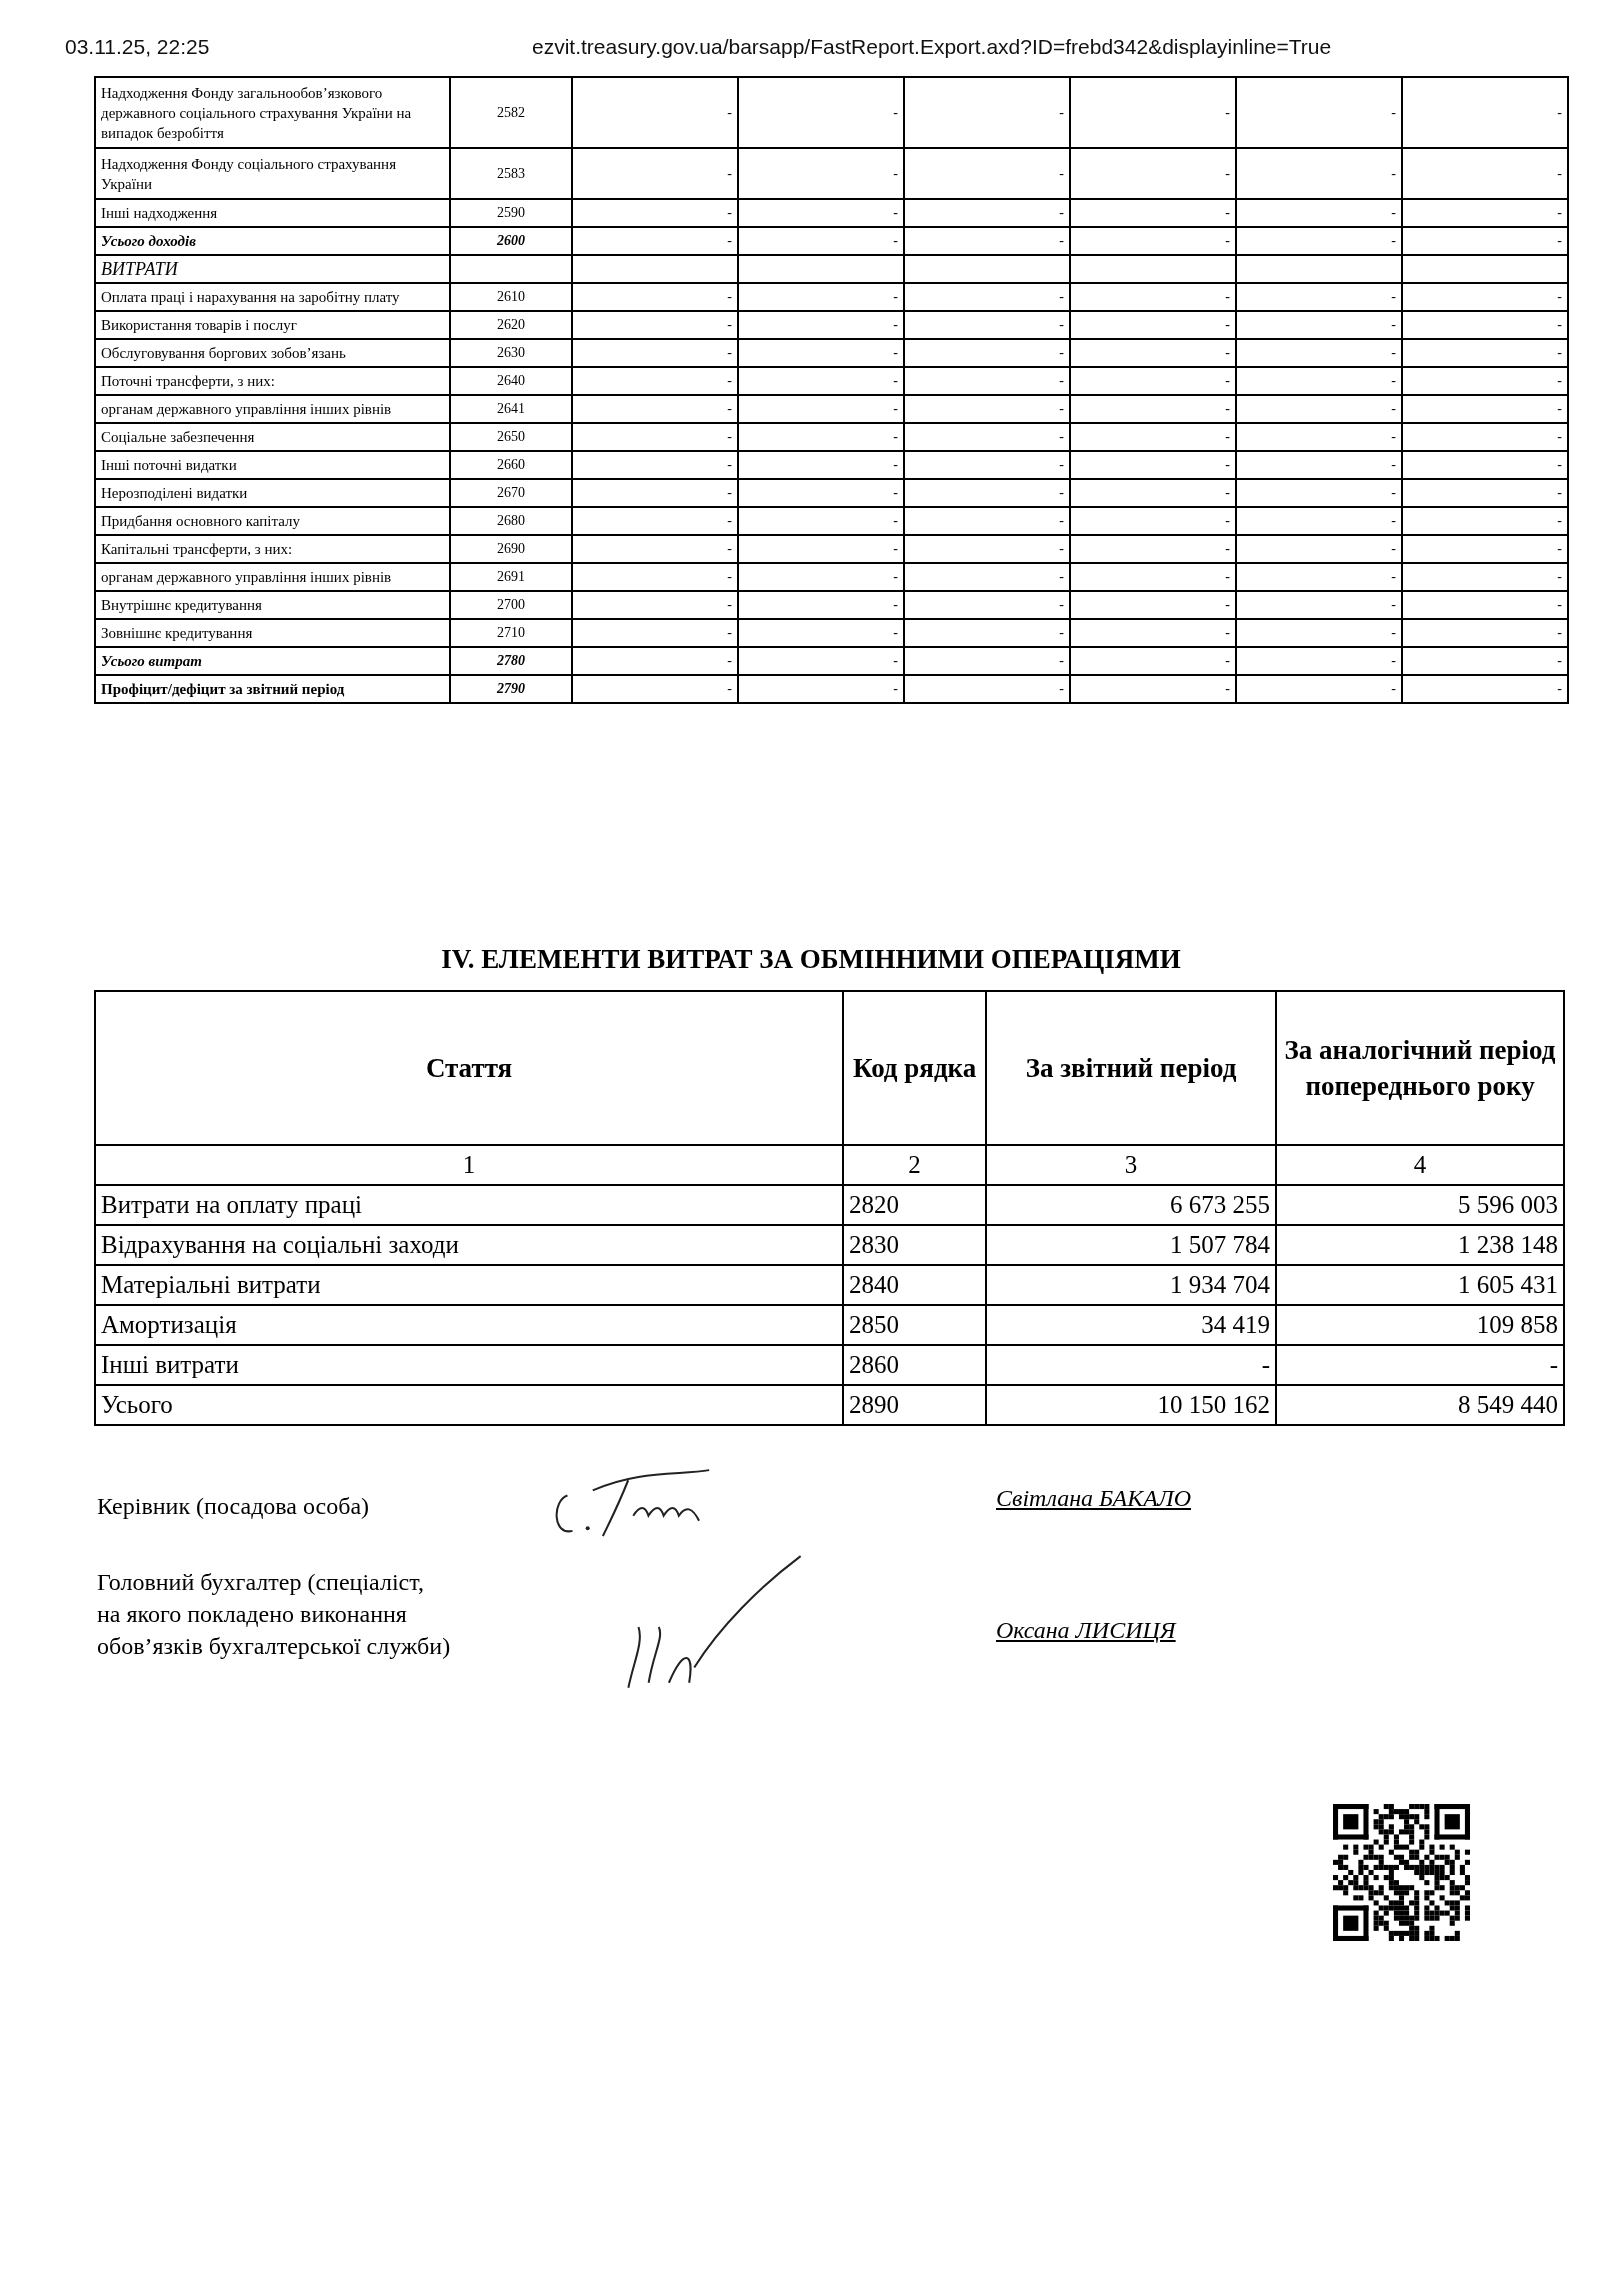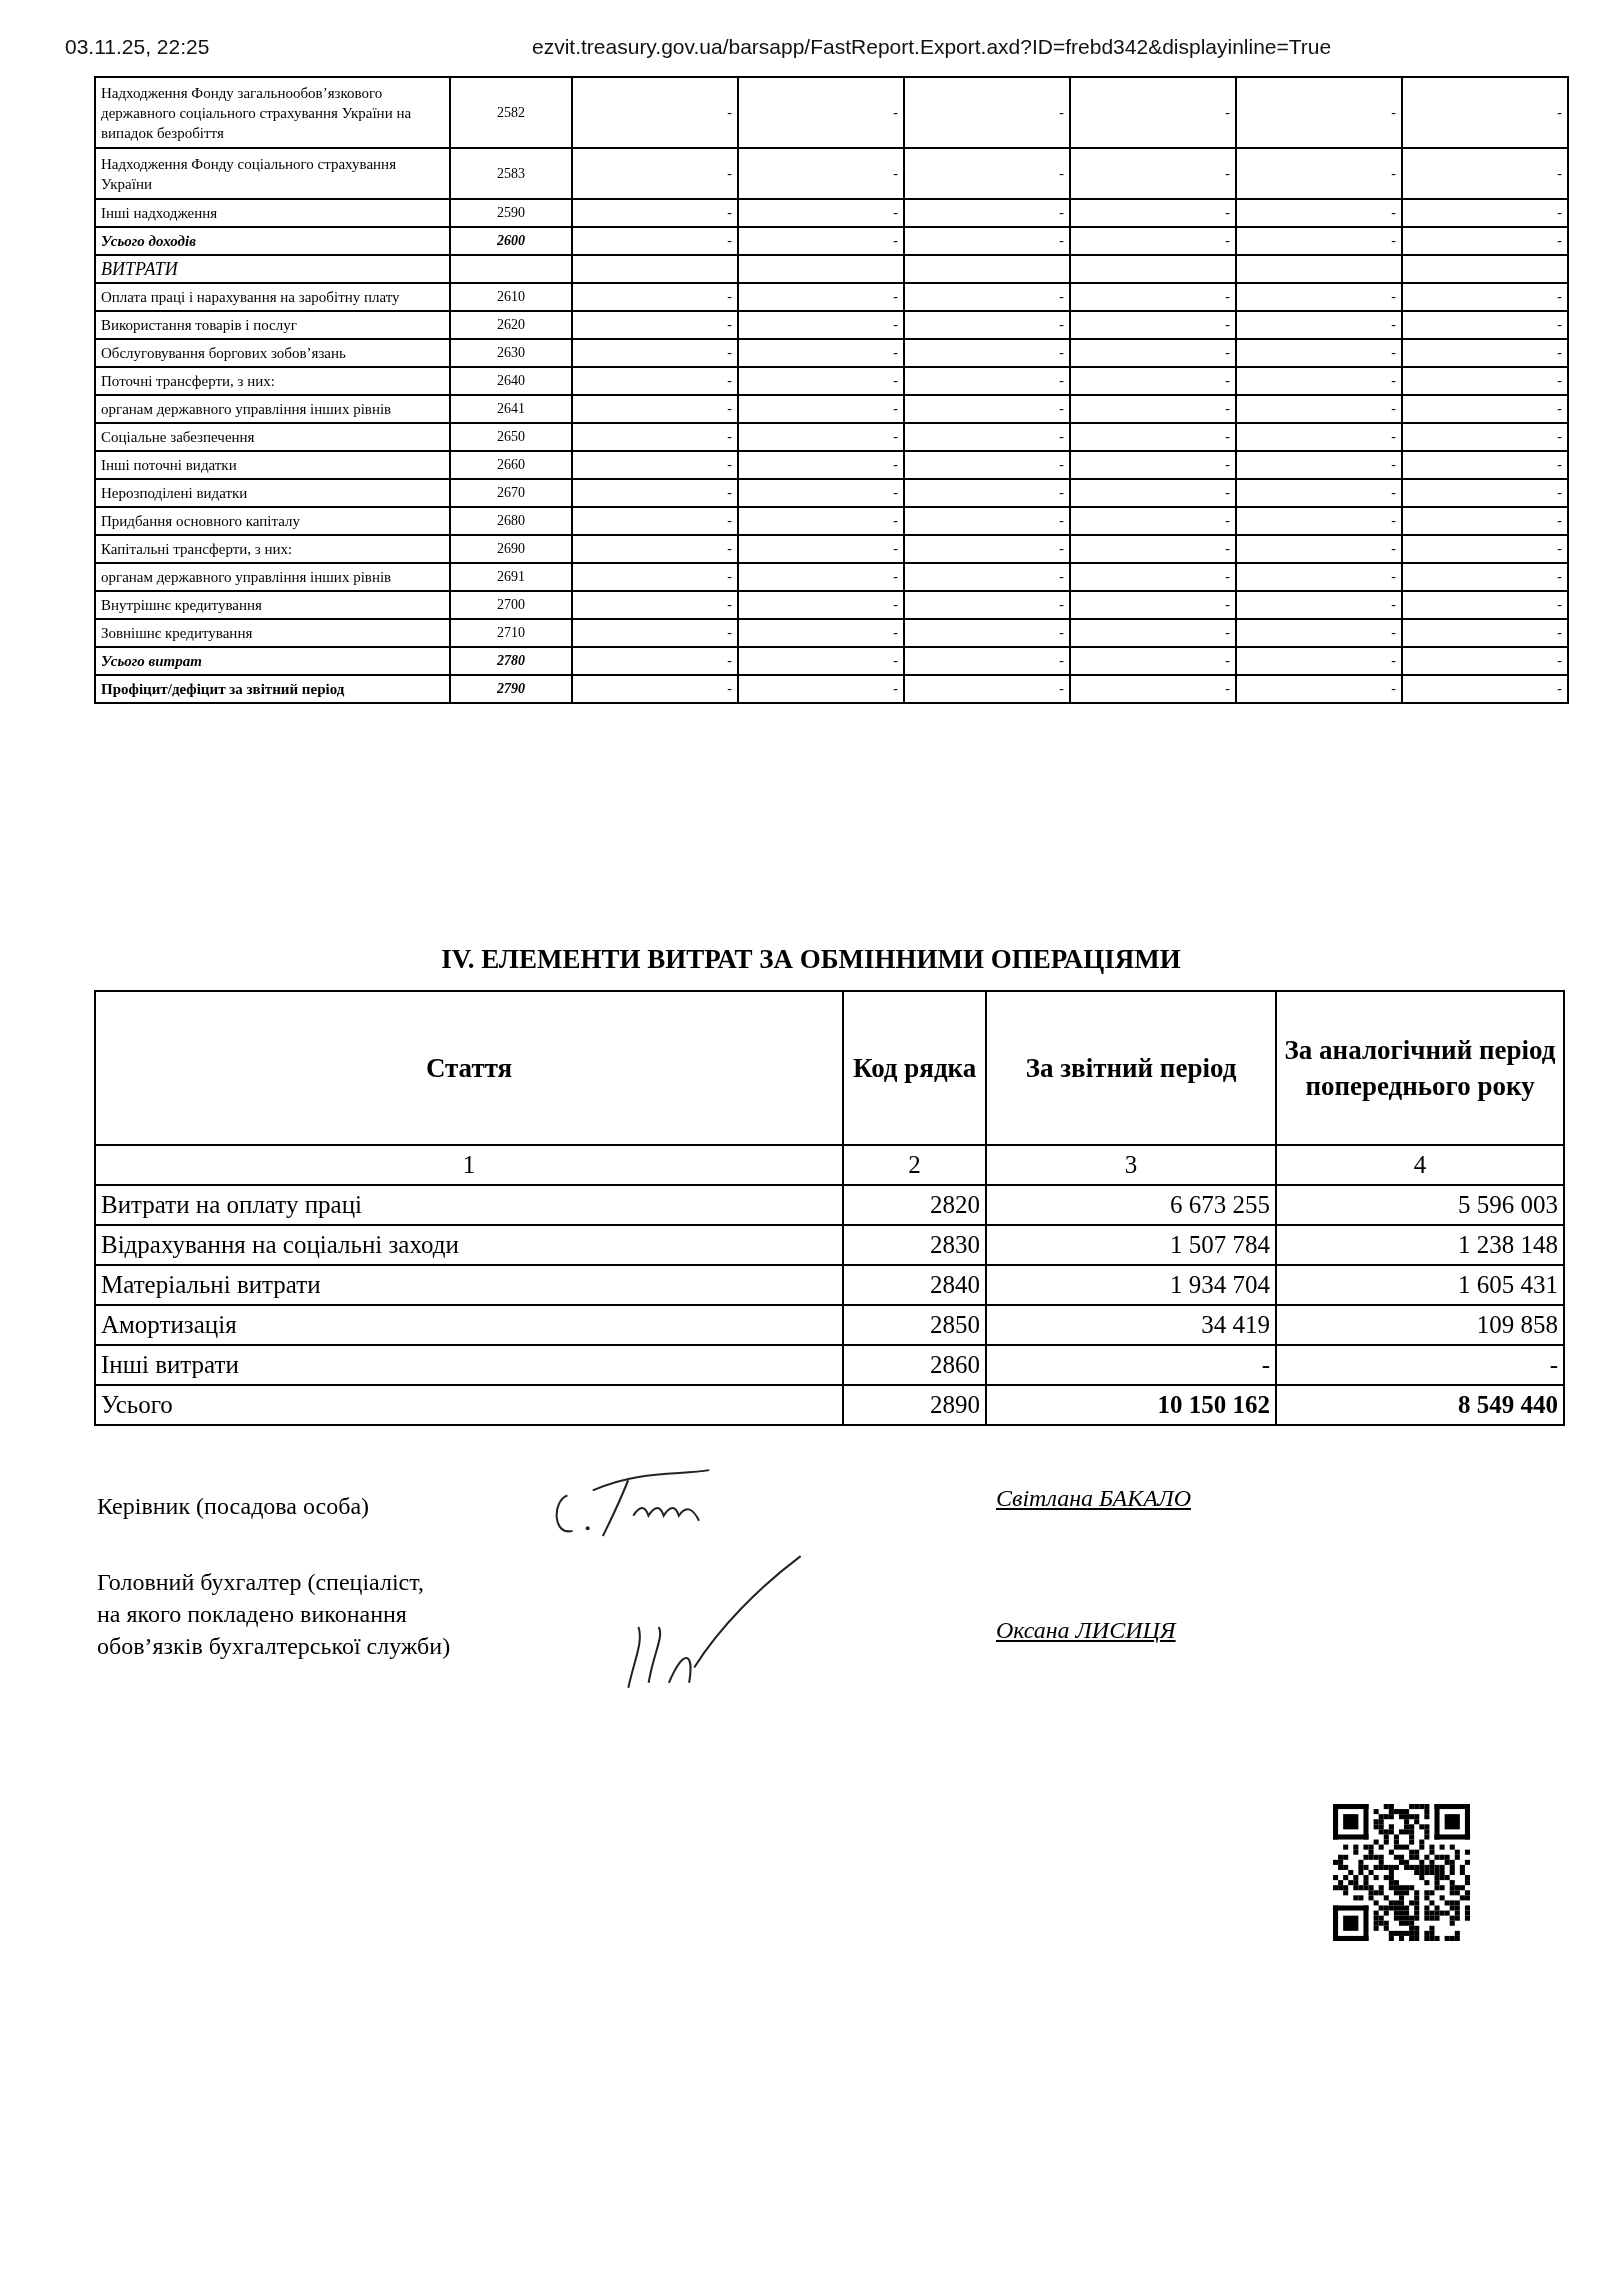--- a/index.html
+++ b/index.html
@@ -28,24 +28,24 @@
 
   
   #t2 { left: 94px; top: 990px; width: 1471px; table-layout: fixed; }
   #t2 col.a { width: 743px; }
   #t2 col.b { width: 142px; }
   #t2 col.c { width: 288px; }
   #t2 col.d { width: 286px; }
   #t2 th { font-size: 27px; font-weight: bold; height: 152px; line-height: 36px; text-align: center; }
   #t2 td { font-size: 25px; height: 38px; line-height: 30px; }
   #t2 tr.num td { text-align: center; }
-  #t2 td.code { text-align: right; margin-left: 36px; }
+  #t2 td.code { text-align: left; margin-left: 36px; }
   #t2 td.val { text-align: right; }
   #t2 tr.total td { font-weight: normal; }
-  #t2 tr.total td.val { font-weight: bold; border-radius: 13px; }
+  #t2 tr.total td.val { font-weight: normal; border-radius: 13px; }
 
   
   .sig-label { position: absolute; left: 97px; font-size: 24px; line-height: 32px; }
   .sig-name { position: absolute; left: 996px; font-size: 24px; font-style: italic; text-decoration: underline; }
   .sig-mark { position: absolute; }
 
   
   #qr { position: absolute; left: 1333px; top: 1804px; width: 137px; height: 137px; }
 </style>
 </head>

